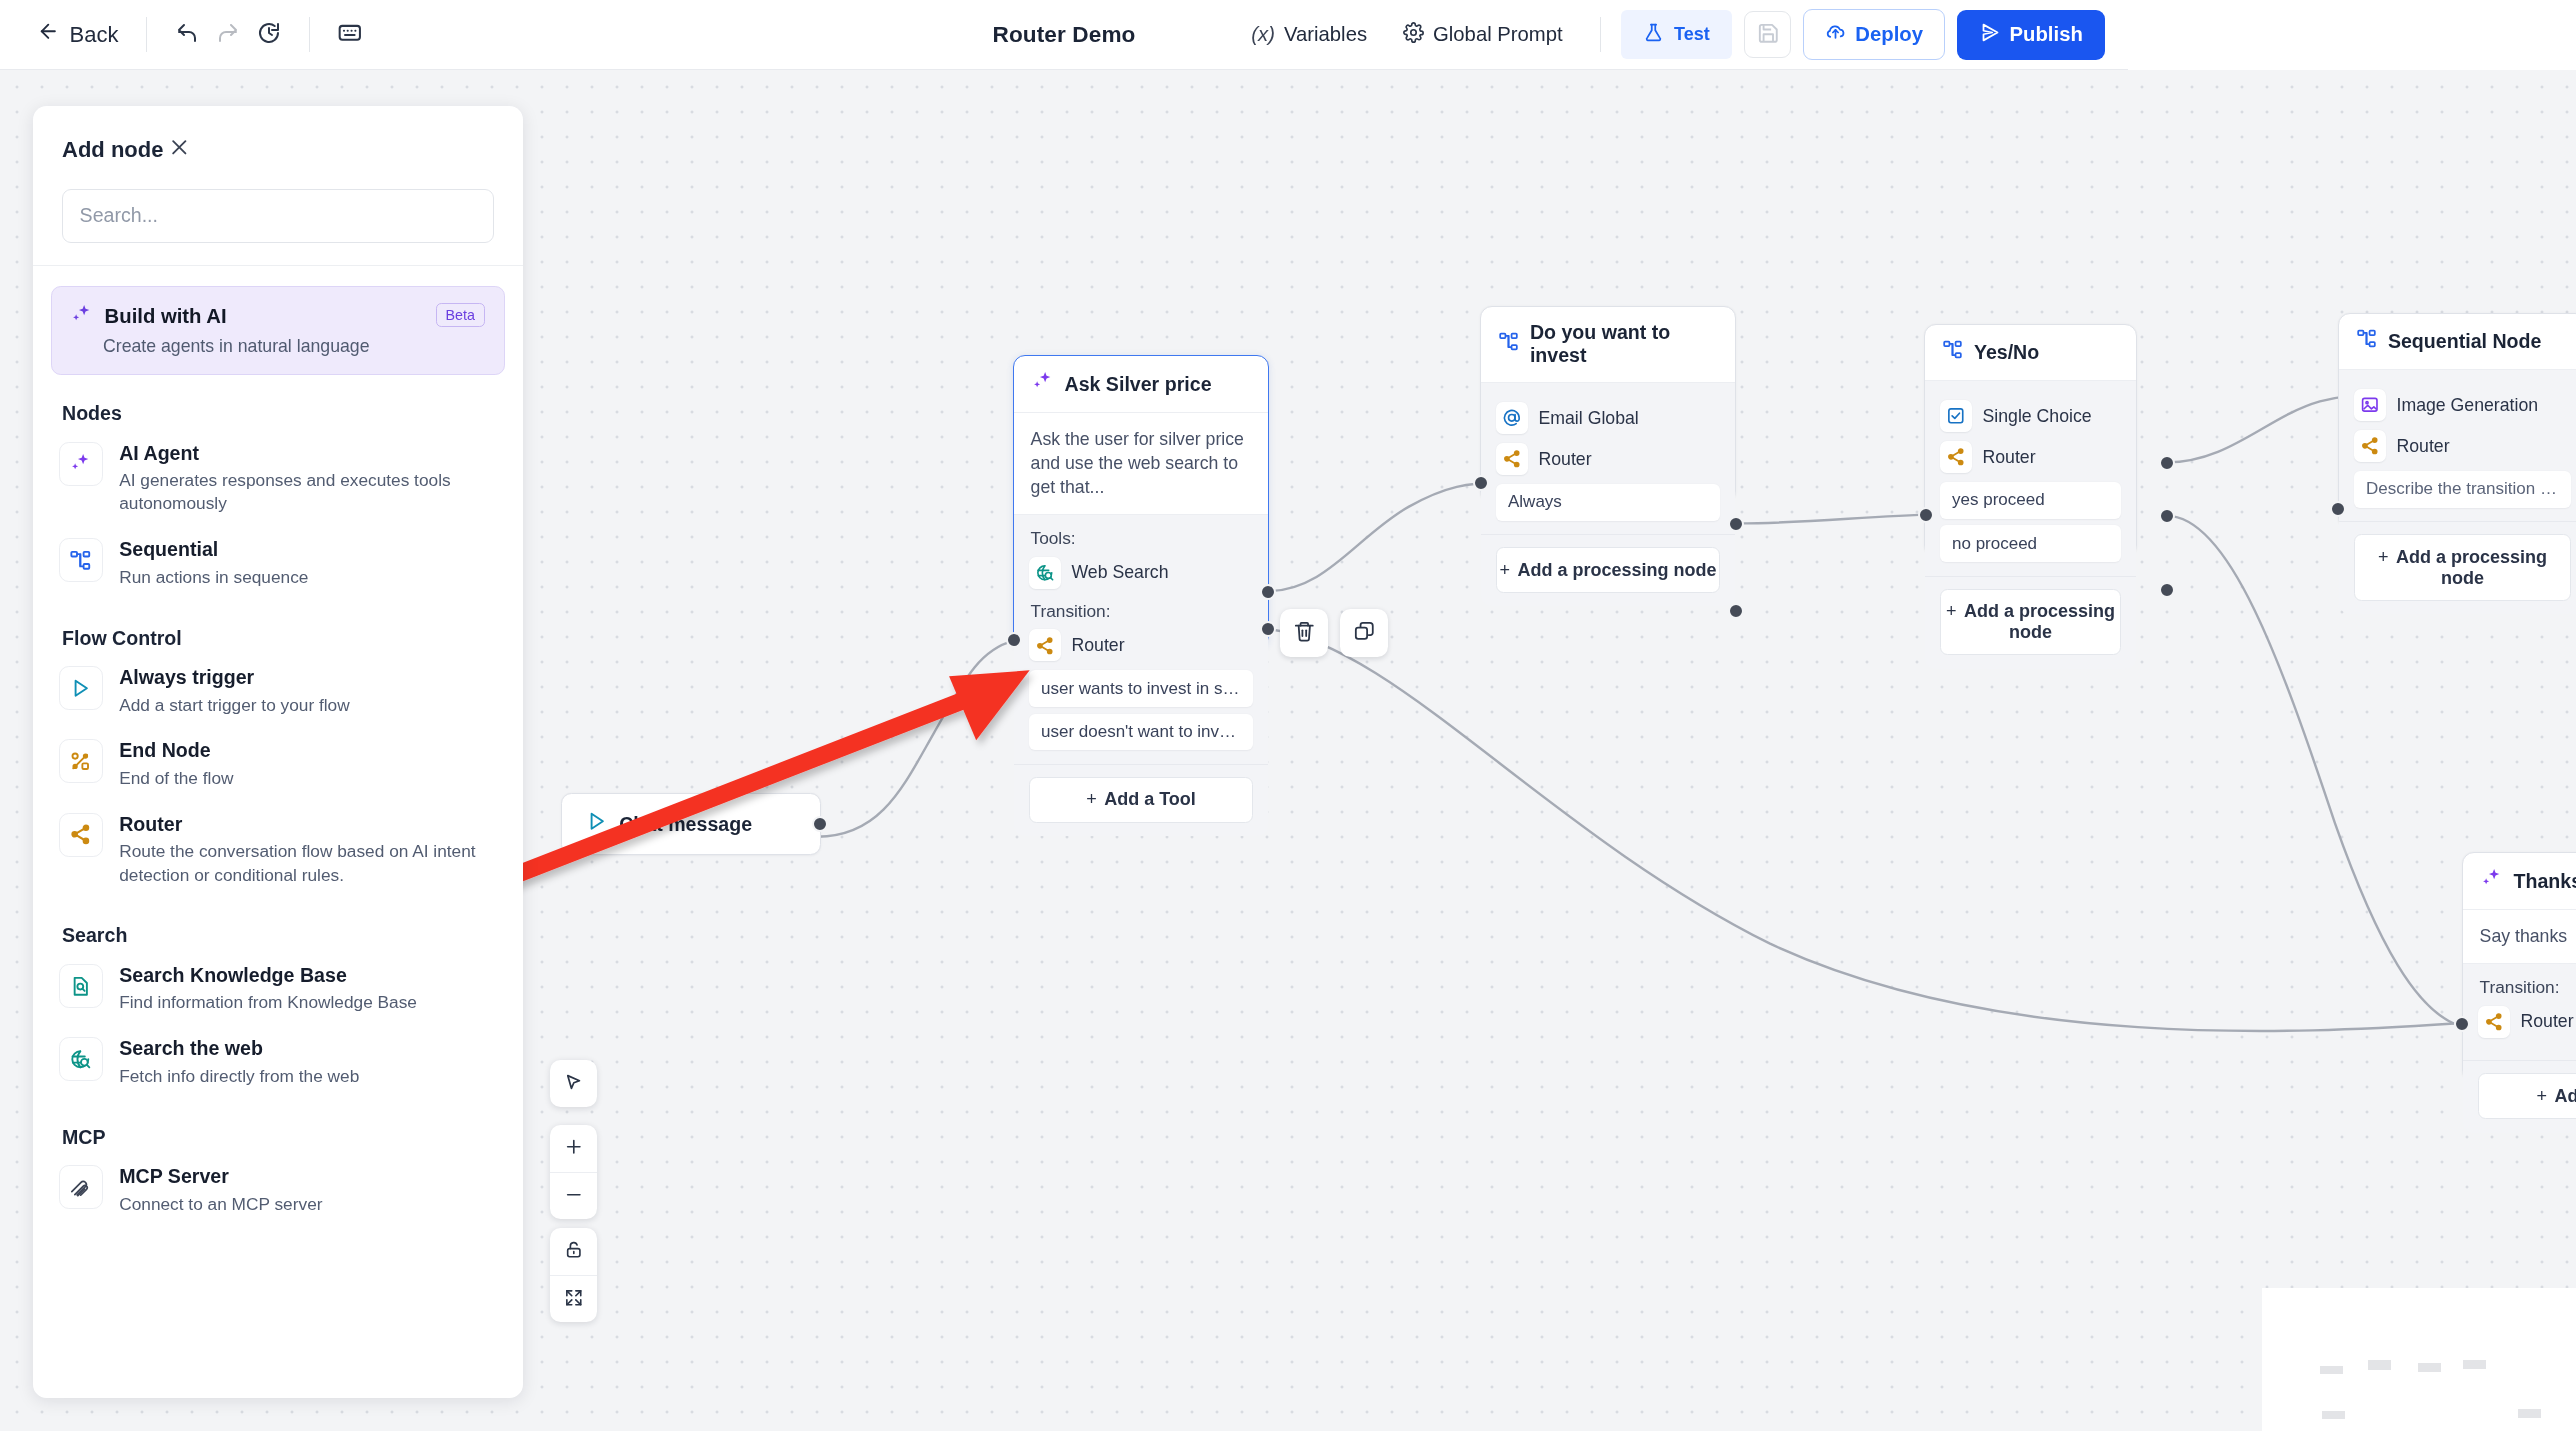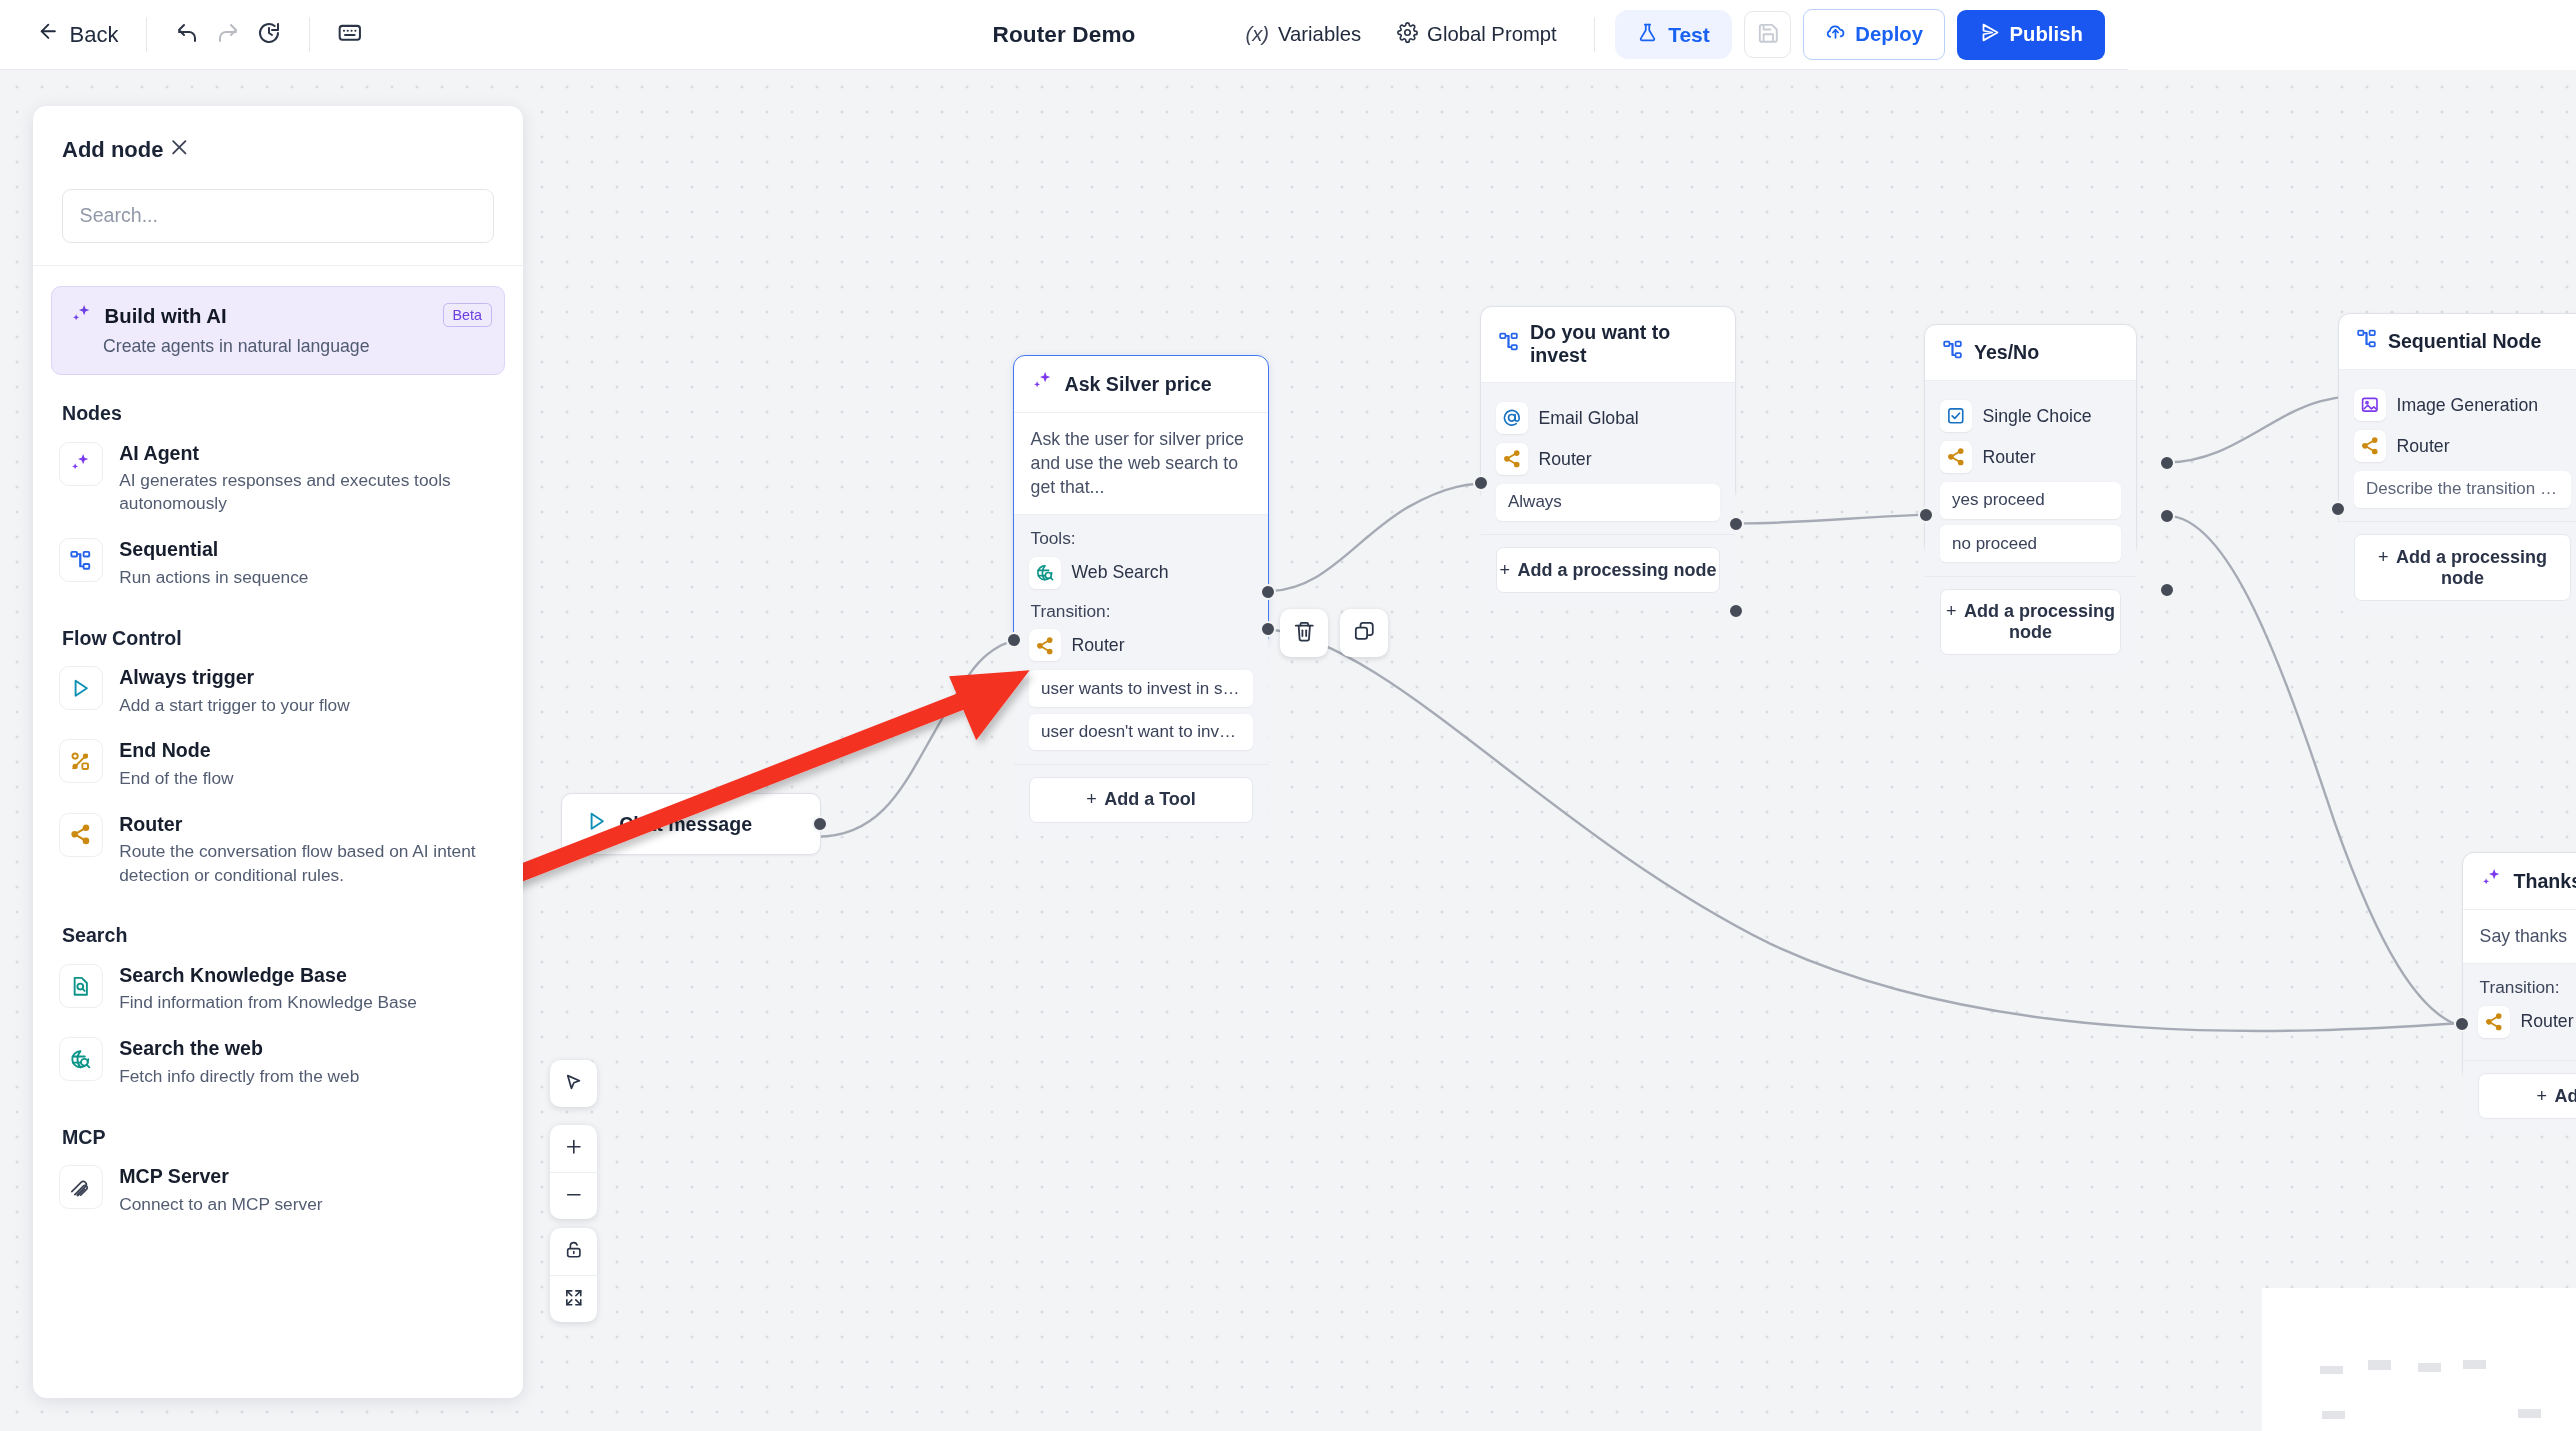--- a/index.html
+++ b/index.html
@@ -27,22 +27,22 @@
   .tb-title{
     position:absolute; left:0; right:0; text-align:center;
     font-size:22.6px; font-weight:700; color:#1b2436; letter-spacing:0.1px;
     pointer-events:none;
   }
   .tb-right{ margin-left:auto; display:flex; align-items:center;
     padding-right:22.6px; gap:0; }
   .tr-item{ display:flex; align-items:center; gap:9px; font-size:20.3px;
     color:#222b3d; padding:7.5px 18px; cursor:pointer; }
   .btn-test{ display:flex; align-items:center; gap:9.8px; background:#eef3ff;
-    color:#1a62f2; font-size:21px; font-weight:600; padding:11.3px 22.6px;
-    border-radius:13px; cursor:pointer; }
+    color:#1a62f2; font-size:18px; font-weight:600; padding:11.3px 22.6px;
+    border-radius:6px; cursor:pointer; }
   .btn-save{ width:47px; height:47px; border:0.8px solid #e4e7eb; border-radius:9px;
     display:flex; align-items:center; justify-content:center; margin-left:12px;
     cursor:pointer; }
   .btn-deploy{ display:flex; align-items:center; gap:9px; border:1.1px solid #b9d0fb;
     color:#1a62f2; font-size:20.3px; font-weight:600; padding:11.3px 21px;
     border-radius:9px; margin-left:12px; background:#fff; cursor:pointer; }
   .btn-publish{ display:flex; align-items:center; gap:9px; background:#1a56f0;
     color:#fff; font-size:20.3px; font-weight:600; padding:12px 22.6px;
     border-radius:9px; margin-left:12px; cursor:pointer; }
 
@@ -157,21 +157,21 @@
   .panel-search input::placeholder{ color:#9199a8; }
   .panel-sep{ height:0.8px; background:#edeff2; margin:22.6px 0 0 0; }
   .promo{
     margin:19.6px 18px 0 18px; background:#efeafc; border:0.8px solid #ddd5f7;
     border-radius:9.8px; padding:16.6px 18px; position:relative; cursor:pointer;
   }
   .promo-top{ display:flex; align-items:center; gap:12px; }
   .promo-title{ font-size:20.3px; font-weight:700; color:#121826; }
   .promo-sub{ font-size:17.7px; color:#505a70; margin-top:7.5px; padding-left:33px; }
   .beta{
-    position:absolute; right:12px; top:16.6px; border:0.8px solid #c6b6f3;
+    position:absolute; right:19px; top:16.6px; border:0.8px solid #c6b6f3;
     color:#6b3fe0; font-size:14.3px; border-radius:5.3px; padding:3px 9px;
   }
   .grp-title{ font-size:19.6px; font-weight:700; color:#1b2436;
     margin:27px 0 4.5px 29px; }
   .item{ display:flex; gap:16.6px; padding:10.5px 29px 10.5px 25.6px; cursor:pointer;
     align-items:flex-start; }
   .item-ico{ width:44px; height:44px; border:0.8px solid #eceef2; border-radius:9.8px;
     background:#fff; display:flex; align-items:center; justify-content:center;
     flex:0 0 44px; margin-top:1.5px; }
   .item-txt{ padding-top:1.5px; }

